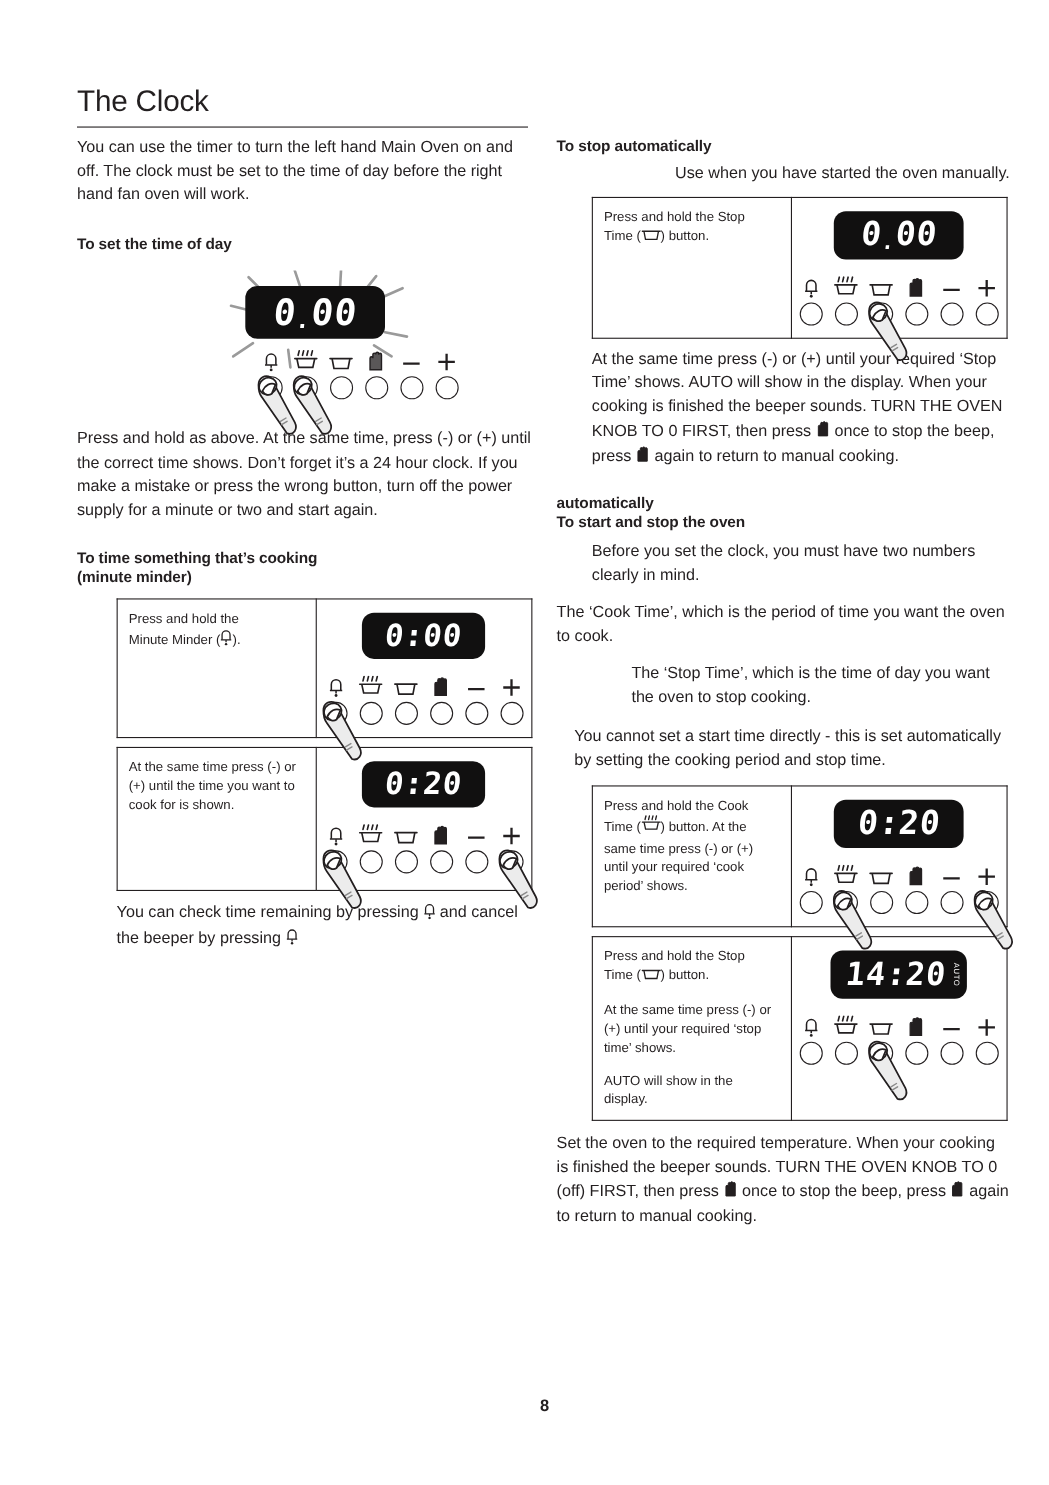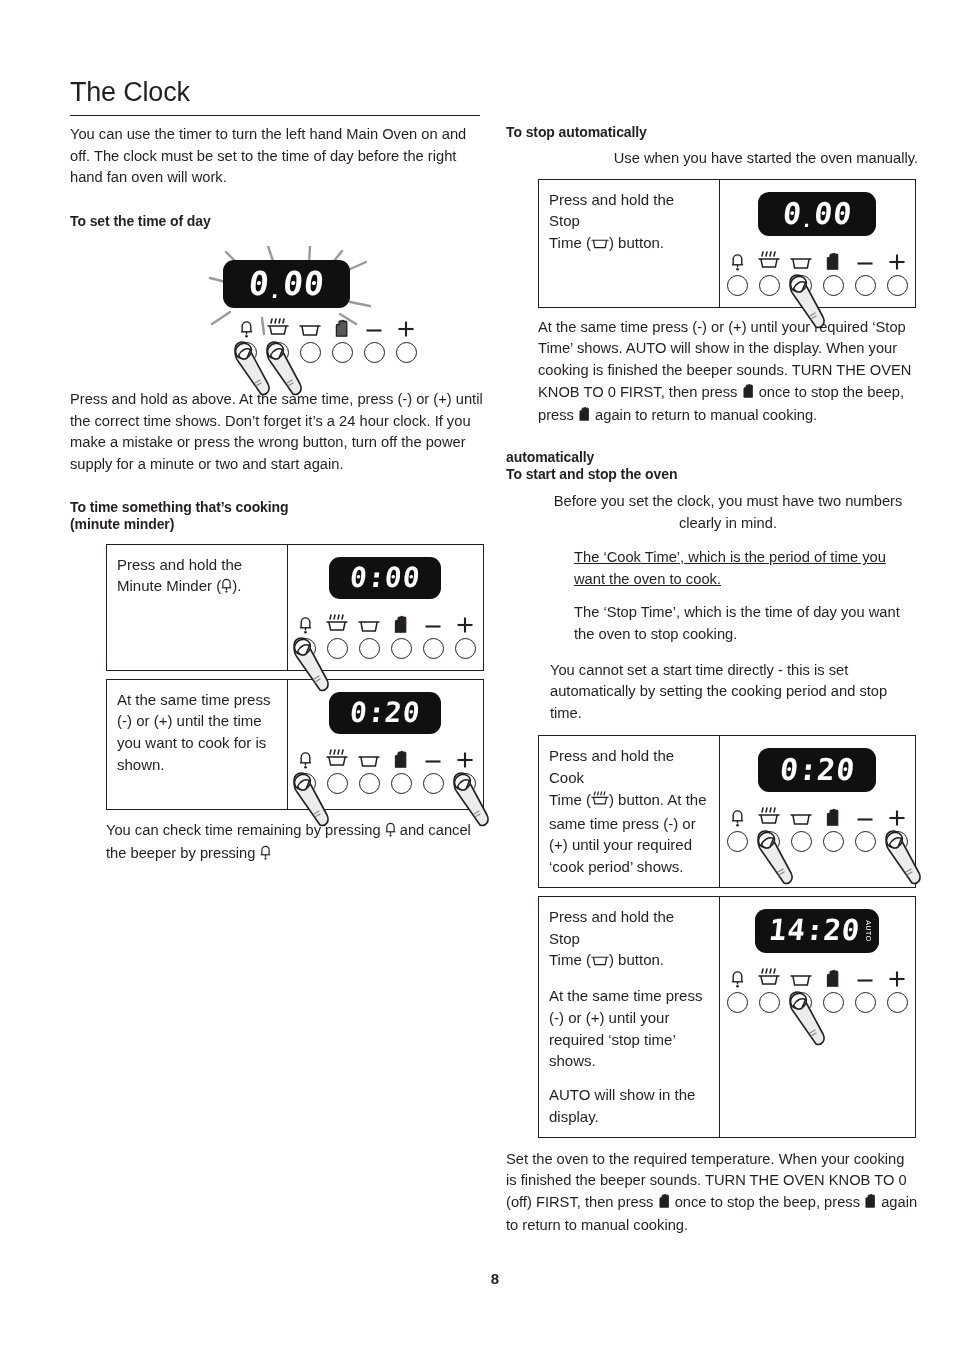--- a/index.html
+++ b/index.html
@@ -76,21 +76,21 @@
 
   
   table.proc {
     border-collapse:collapse; width:100%;
     border:1.6px solid #231f20; table-layout:fixed;
   }
   table.proc td {
     border:1.6px solid #231f20; vertical-align:top;
     padding:9px 10px;
   }
-  table.proc td.txt { font-size:15px; line-height:1.45; }
+  table.proc td.txt { font-size:12px; line-height:1.45; }
   table.proc td.pic { padding:12px 8px 10px 8px; }
   td.pic .picwrap { display:flex; flex-direction:column; align-items:center; }
 
   .inline-ico { display:inline-block; vertical-align:-2px; }
 
   .pagenum {
     position:absolute; left:0; top:1270px; width:954px;
     text-align:center; font-size:15px; font-weight:bold; color:#231f20;
   }
 </style>
@@ -595,27 +595,27 @@
     <p class="body indent" style="margin-left:32px;"><span>At the same time press (-) or (+) until your required ‘Stop Time’ shows. AUTO will show in the display. When your cooking is finished the beeper sounds. TURN THE OVEN KNOB TO 0 FIRST, then press</span> <span class="inline-ico"><svg width="13" height="16" viewBox="0 0 16 19">
             <path d="M2.4 17.2 V6.6 a1.3 1.3 0 0 1 2.6 0 V3.3 a1.3 1.3 0 0 1 2.6 0 V2.6 a1.3 1.3 0 0 1 2.6 0 V3.4 a1.3 1.3 0 0 1 2.6 0 V17.2 Z" fill="#231f20" stroke="#231f20" stroke-width="1.1"></path>
           </svg></span> <span>once to stop the beep, press</span> <span class="inline-ico"><svg width="13" height="16" viewBox="0 0 16 19">
             <path d="M2.4 17.2 V6.6 a1.3 1.3 0 0 1 2.6 0 V3.3 a1.3 1.3 0 0 1 2.6 0 V2.6 a1.3 1.3 0 0 1 2.6 0 V3.4 a1.3 1.3 0 0 1 2.6 0 V17.2 Z" fill="#231f20" stroke="#231f20" stroke-width="1.1"></path>
           </svg></span> <span>again to return to manual cooking.</span></p>
 
     <div style="height:20px;"></div>
     <h2 class="sub">automatically</h2>
     <h2 class="sub">To start and stop the oven</h2>
     <div style="height:8px;"></div>
-    <p class="body" style="margin-left:32px;text-align:center;">Before you set the clock, you must have two numbers clearly in mind.</p>
+    <p class="body" style="margin-left:32px;">Before you set the clock, you must have two numbers clearly in mind.</p>
     <div style="height:13px;"></div>
-    <p class="body" style="margin-left:68px;text-decoration:underline;">The ‘Cook Time’, which is the period of time you want the oven to cook.</p>
+    <p class="body" style="">The ‘Cook Time’, which is the period of time you want the oven to cook.</p>
     <div style="height:12px;"></div>
     <p class="body" style="margin-left:68px;">The ‘Stop Time’, which is the time of day you want the oven to stop cooking.</p>
     <div style="height:14px;"></div>
-    <p class="body" style="margin-left:44px;">You cannot set a start time directly - this is set automatically by setting the cooking period and stop time.</p>
+    <p class="body" style="margin-left:16px;">You cannot set a start time directly - this is set automatically by setting the cooking period and stop time.</p>
 
     <div style="margin-top:11px;margin-left:32px;width:378px;">
       <table class="proc">
         <tbody>
             <tr>
           <td class="txt" style="width:48%;height:128px;margin-top:28px;">
             <span>Press and hold the Cook</span><br>
             <span>Time (</span><span class="inline-ico"><svg width="18" height="16" viewBox="0 0 22 20">
                     <g stroke="#231f20" stroke-width="1.5" fill="none" stroke-linecap="round">
                       <line x1="5" y1="1" x2="4" y2="5"></line>

